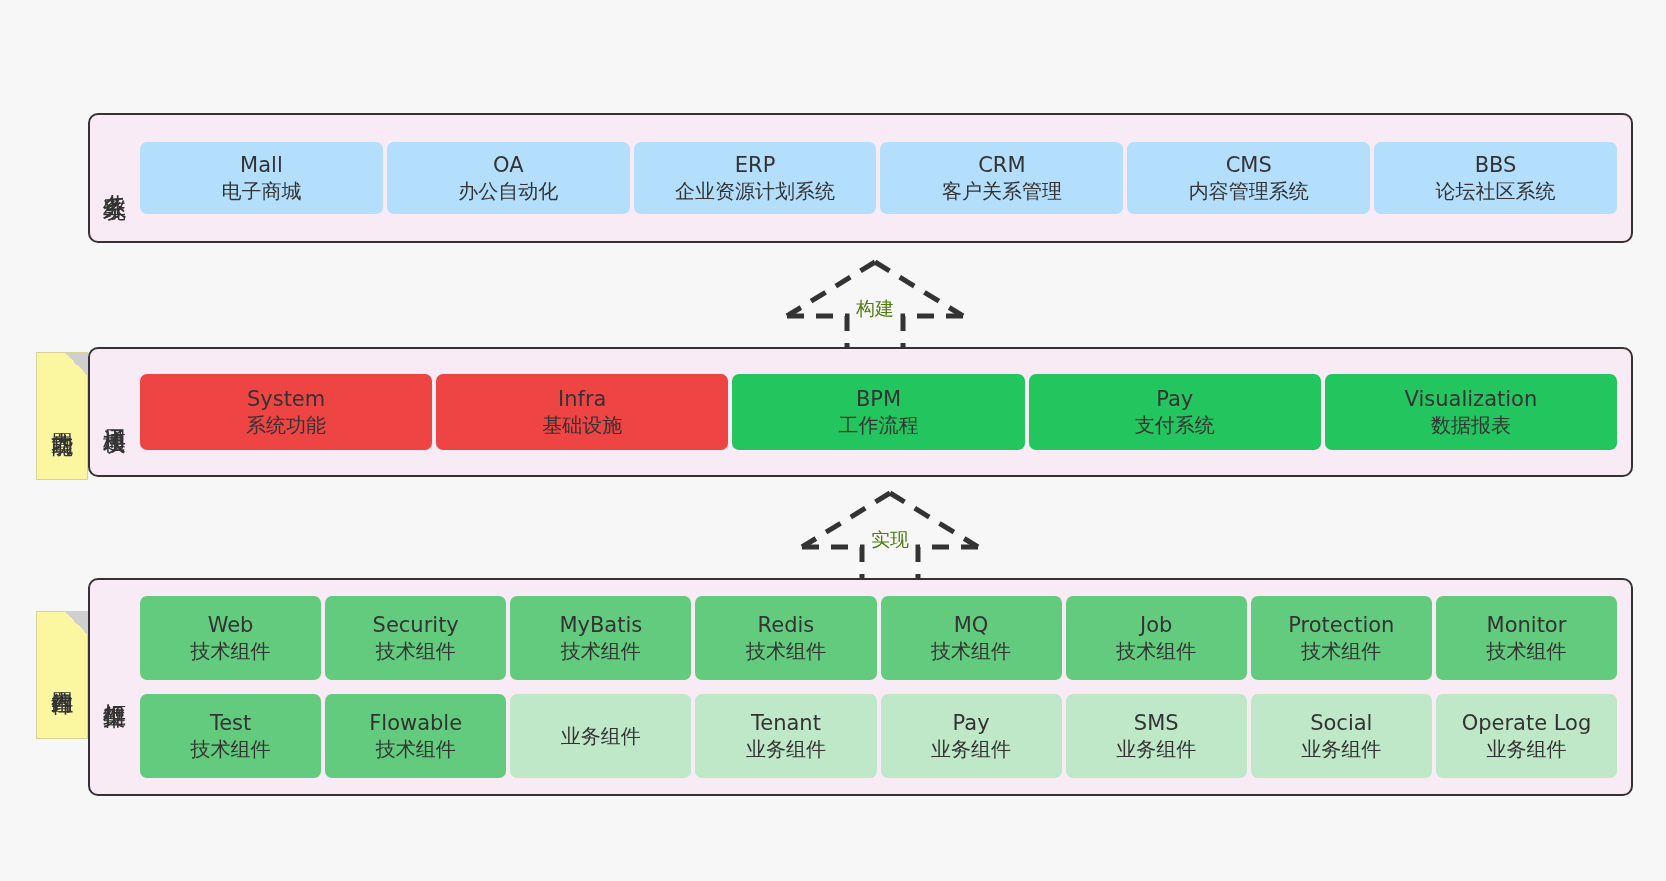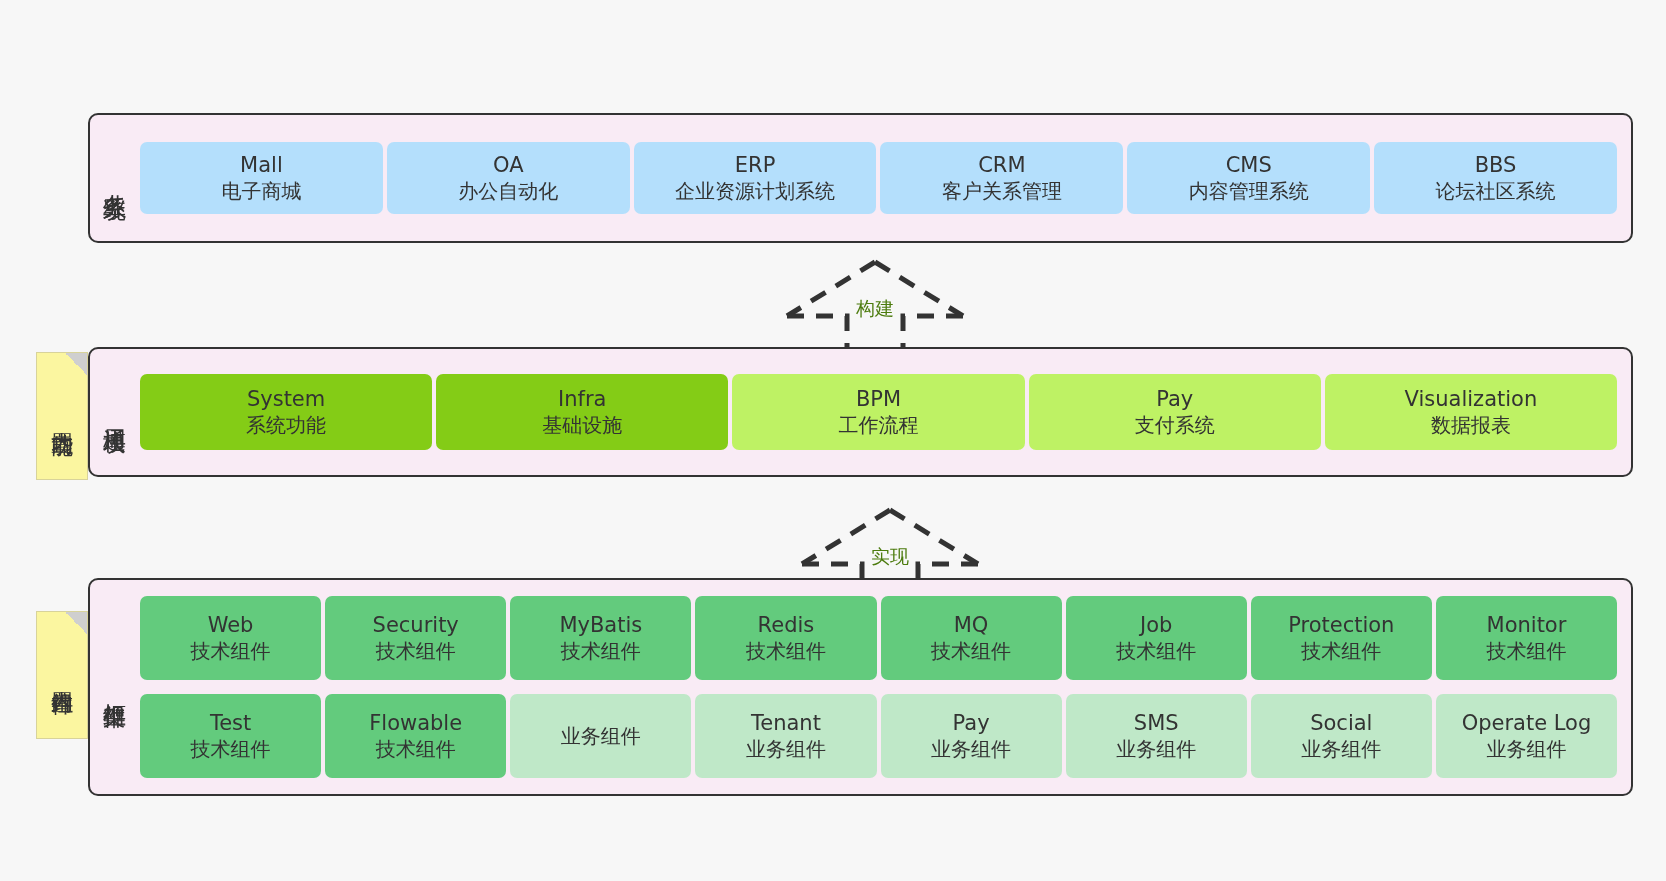--- a/index.html
+++ b/index.html
@@ -78,22 +78,22 @@
     line-height: 1.22;
     color: #333333;
     box-sizing: border-box;
     padding: 4px 6px;
     user-select: none;
   }
   .node .ntitle { font-size: 21px; }
   .node .nsub   { font-size: 20px; }
 
   .node.blue        { background: #b4dffc; }
-  .node.red         { background: #84cc16; }
-  .node.pink        { background: #bef264; }
+  .node.red         { background: #ef4444; }
+  .node.pink        { background: #22c55e; }
   .node.green       { background: #63cb7d; }
   .node.green-light { background: #bfe8c8; }
 
   
   #layer-business { left: 88px; top: 113px; width: 1545px; height: 130px; }
   #layer-business .node { height: 72px; }
 
   
   #layer-common { left: 88px; top: 347px; width: 1545px; height: 130px; }
   #layer-common .node { height: 76px; }
@@ -143,21 +143,21 @@
     left: 0;
     right: 0;
     top: 38px;
     text-align: center;
     font-size: 19px;
     color: #4d7c0f;
     user-select: none;
     pointer-events: none;
   }
   #arrow-build    { left: 785px; top: 258px; }
-  #arrow-implement{ left: 800px; top: 506px; text-decoration: underline; }
+  #arrow-implement{ left: 800px; top: 489px; text-decoration: underline; }
 </style>
 </head>
 <body>
 
 <div id="canvas">
 
   <div class="layer" id="layer-business">
     <div class="layer-title">业务系统</div>
     <div class="layer-body">
       <div class="node-row">

